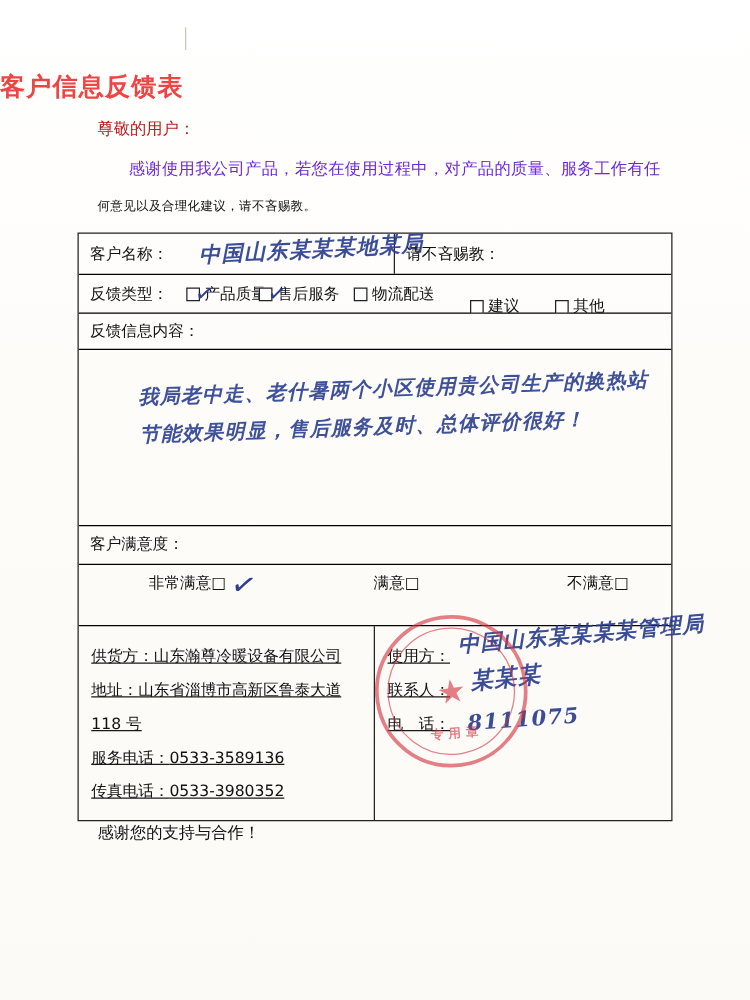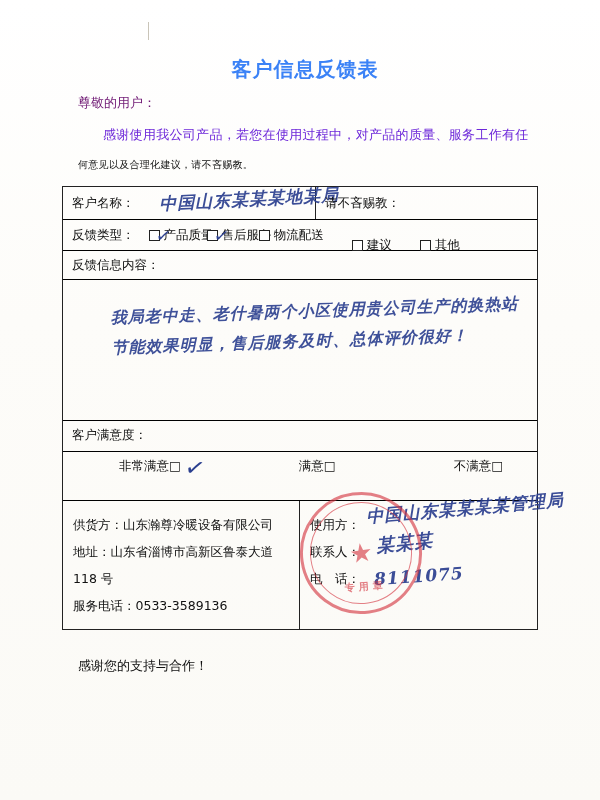--- a/index.html
+++ b/index.html
@@ -25,35 +25,34 @@
     position: absolute;
     inset: 0;
     background: linear-gradient(180deg, #ffffff 0%, #fdfcf9 40%, #fbfaf6 100%);
     pointer-events: none;
   }
   .doc-title {
     position: absolute;
     top: 56px;
     left: 0;
     right: 0;
-    text-align: center;
+    text-align: left;
     font-family: "DejaVu Sans", sans-serif;
     font-weight: bold;
     font-size: 20px;
     letter-spacing: 1px;
-    color: #3b82f6;
-    margin-left: 10px;
+    color: #ef4444;
   }
   .salutation {
     position: absolute;
     top: 94px;
     left: 78px;
     font-size: 13px;
     font-family: "DejaVu Sans", sans-serif;
-    color: #701a75;
+    color: #b91c1c;
   }
   .intro1 {
     position: absolute;
     top: 126px;
     left: 103px;
     font-size: 13px;
     font-family: "DejaVu Sans", sans-serif;
     color: #6d28d9;
     letter-spacing: 0.3px;
   }
@@ -72,21 +71,21 @@
     top: 186px;
     width: 476px;
     border: 1px solid #222;
     box-sizing: border-box;
   }
   .row {
     display: flex;
     border-bottom: 1px solid #000000;
     position: relative;
   }
-  .row.last { border-bottom: none; }
+  .row.last { border-bottom: none; text-decoration: underline; }
   .cell {
     padding: 7px 9px;
     font-size: 12.5px;
     font-family: "DejaVu Sans", sans-serif;
     color: #111;
     box-sizing: border-box;
     position: relative;
   }
   .cell.div-right { border-right: 1px solid #222; }
 
@@ -105,21 +104,21 @@
   .opt .box {
     display: inline-block;
     width: 9px;
     height: 9px;
     border: 1px solid #222;
     margin-right: 4px;
     background: #fff;
   }
   .opt-gap-a { margin-left: 14px; }
   .opt-gap-b { margin-left: 36px; }
-  .opt-gap-c { margin-left: 30px; }
+  .opt-gap-c { margin-left: 30px; padding-left: 24px; }
   .opt-gap-d { margin-left: 28px; margin-top: 20px; }
 
   .r3-head { height: 28px; display: flex; align-items: center; width: 100%; }
   .r3-body { height: 140px; width: 100%; position: relative; }
 
   .r4-head { height: 30px; display: flex; align-items: flex-end; width: 100%; }
   .r4-body { height: 48px; width: 100%; position: relative; }
   .sat-opts {
     position: absolute;
     top: 6px;
@@ -364,20 +363,23 @@
         <div class="line">
           <span>供货方：</span><span>山东瀚尊冷暖设备有限公司</span>
         </div>
         <div class="line">
           <span>地址：</span><span>山东省淄博市高新区鲁泰大道</span>
         </div>
         <div class="line">118 号</div>
         <div class="line">
           <span>服务电话：</span><span>0533-3589136</span>
         </div>
+        <div class="line">
+          <span>传真电话：</span><span>0533-3980352</span>
+        </div>
       </div>
       <div class="cell r5-right">
         <div class="line">
           <span>使用方：</span>
           <span class="hand hand-user">中国山东某某某某管理局</span>
         </div>
         <div class="line">
           <span>联系人：</span>
           <span class="hand hand-contact">某某某</span>
         </div>

